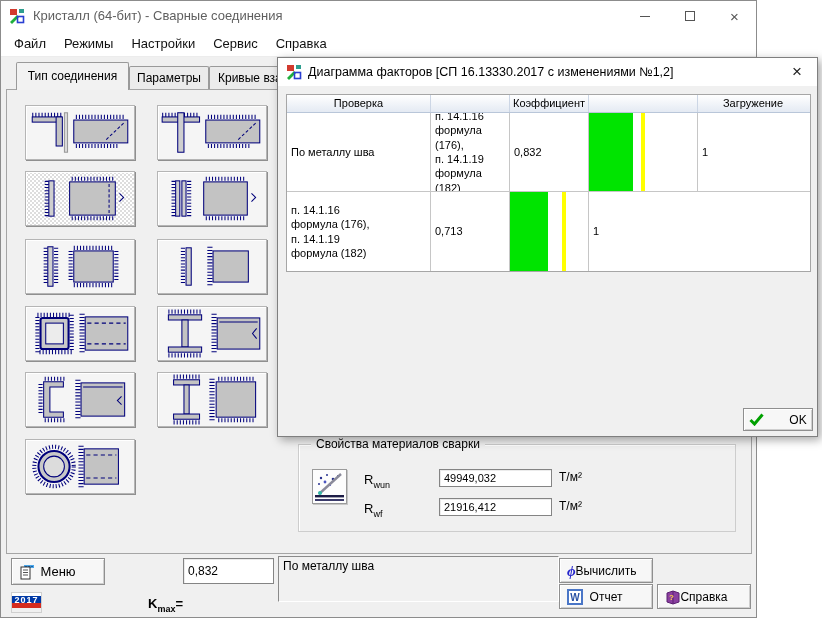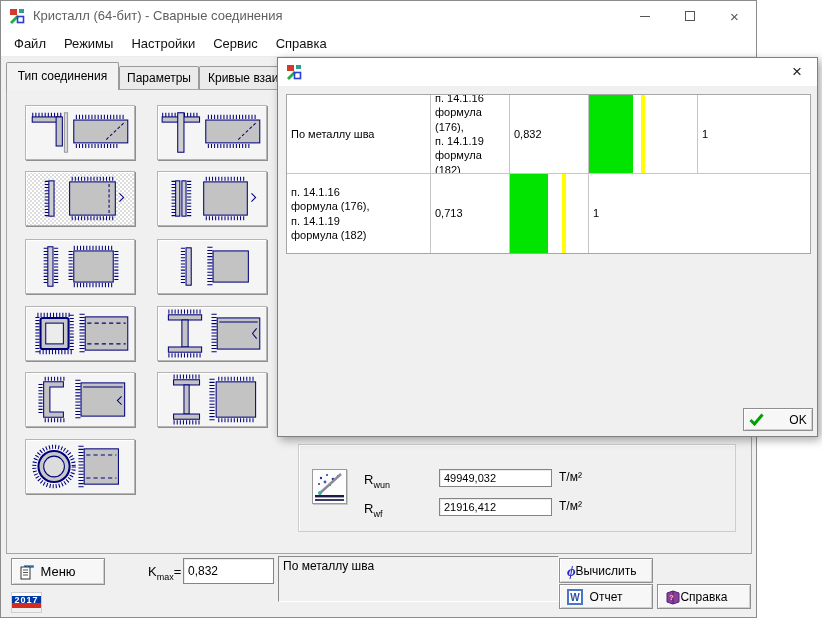--- a/index.html
+++ b/index.html
@@ -17,21 +17,21 @@
   #btn-max span { display:block; width:10px; height:10px; border:1px solid #555; }
   #btn-close-main { font-size:15px; }
 
   #menubar { position:absolute; left:0; top:30px; width:755px; height:26px; background:#ffffff;
              display:flex; align-items:center; padding-left:4px; border-bottom:1px solid #ececec; }
   .menu-item { font-size:13px; color:#111; padding:0 9px; line-height:26px; }
 
   
   .tab { position:absolute; border:1px solid #9a9a9a; border-bottom:none; background:#f0f0f0;
          font-size:12px; text-align:center; white-space:nowrap; overflow:hidden;
-         border-radius:2px 2px 0 0; }
+         border-radius:2px 2px 0 0;margin-left:10px; }
   #tab-1 { left:5px; top:61px; width:113px; height:28px; line-height:27px; z-index:3; background:#f2f2f2; }
   #tab-2 { left:118px; top:65px; width:80px; height:24px; line-height:23px; background:#ebebeb; }
   #tab-3 { left:198px; top:65px; width:110px; height:24px; line-height:23px; background:#ebebeb; text-align:left; padding-left:8px; }
   #tab-page { position:absolute; left:5px; top:88px; width:746px; height:465px;
               border:1px solid #a5a5a5; background:#f0f0f0; }
 
   
   .joint-btn { position:absolute; width:110px; height:55px; background:#f5f5f5;
                border:1px solid #b5b5b5; box-shadow:1px 1px 0 #8f8f8f, inset 1px 1px 0 #ffffff; }
   .joint-btn svg { width:100%; height:100%; display:block; }
@@ -53,21 +53,21 @@
   .btn { background:#f7f7f7; border:1px solid #8f8f8f; box-shadow:inset 1px 1px 0 #ffffff, inset -1px -1px 0 #cfcfcf;
          font-size:12px; color:#000; display:flex; align-items:center; justify-content:center; }
   #menu-btn { position:absolute; left:10px; top:557px; width:94px; height:27px; font-size:13px; }
   #menu-btn .ic { position:absolute; left:8px; top:5px; }
   #year-badge { position:absolute; left:10px; top:591px; width:31px; height:21px; border:1px solid #cfcfcf; }
   #year-badge .w { height:3px; background:#ffffff; }
   #year-badge .b { height:7px; background:#0039a6; }
   #year-badge .r { height:5px; background:#d52b1e; }
   #year-badge .t { position:absolute; left:0; top:2px; width:100%; text-align:center;
                    font-size:9px; font-weight:bold; color:#ffffff; letter-spacing:1px; }
-  #kmax-label { position:absolute; left:147px; top:563px; font-size:13px; }
+  #kmax-label { position:absolute; left:147px; top:595px; font-size:13px;font-weight:bold; }
   #kmax-label sub { font-size:9px; }
   #kmax-field { position:absolute; left:182px; top:557px; width:91px; height:26px; font-size:12px; line-height:24px; }
   #status-box { position:absolute; left:277px; top:555px; width:281px; height:46px; background:#f1f1f1;
                 border:1px solid; border-color:#8a8a8a #ffffff #ffffff #8a8a8a; font-size:12px; padding:2px 4px; }
   .action-btn { position:absolute; width:94px; height:25px; }
   .action-btn .ic { position:absolute; left:7px; top:4px; width:16px; height:16px; }
   #btn-calc   { left:558px; top:557px; }
   #btn-factors{ left:656px; top:557px; }
   #btn-report { left:558px; top:583px; }
   #btn-help   { left:656px; top:583px; }
@@ -258,20 +258,21 @@
       <circle cx="27" cy="25" r="15" fill="#c8c8c8" stroke="#00007b" stroke-width="2"></circle>
       <circle cx="27" cy="25" r="10" fill="#dcdcdc" stroke="#00007b"></circle>
       <line x1="53" y1="5" x2="53" y2="45" stroke="#00007b" stroke-width="5" stroke-dasharray="1 2"></line>
       <rect x="56" y="8" width="33" height="34" fill="#c3c3c3" stroke="#00007b"></rect>
       <line x1="58" y1="14" x2="87" y2="14" stroke="#00007b" stroke-dasharray="4 3"></line>
       <line x1="58" y1="36" x2="87" y2="36" stroke="#00007b" stroke-dasharray="4 3"></line>
     </svg>
   </div>
 
   <div id="materials-group">
+    <span id="materials-title">Свойства материалов сварки</span>
     <div id="weld-image-btn">
       <svg viewBox="0 0 33 33" style="width:33px;height:33px">
         <rect x="0" y="0" width="33" height="33" fill="#fdfdfd"></rect>
         <circle cx="8" cy="8" r="1.2" fill="#27308f"></circle>
           <circle cx="14" cy="5" r="1" fill="#27308f"></circle>
         <circle cx="20" cy="9" r="1.3" fill="#27308f"></circle>
           <circle cx="6" cy="14" r="1" fill="#27308f"></circle>
         <circle cx="12" cy="12" r="1.4" fill="#4a55c0"></circle>
           <circle cx="25" cy="6" r="1" fill="#27308f"></circle>
         <circle cx="17" cy="15" r="1.1" fill="#4a55c0"></circle>
@@ -331,24 +332,32 @@
 </div>
 
 <div id="dialog">
   <div id="dialog-titlebar">
     <svg class="icon-16 abs" style="left:8px;top:6px" viewBox="0 0 16 16">
       <rect x="1" y="1" width="7" height="6" fill="#d23a2e"></rect>
       <rect x="10" y="1" width="5" height="4" fill="#2e9e8f"></rect>
       <polygon points="1,14 8,7 10,9 3,16" fill="#1faf3c"></polygon>
       <rect x="8.5" y="8.5" width="6" height="6" fill="none" stroke="#2a3fd2" stroke-width="1.6"></rect>
     </svg>
+    <span id="dialog-title">Диаграмма факторов [СП 16.13330.2017 с изменениями №1,2]</span>
     <div id="dialog-close">×</div>
   </div>
 
   <div id="factors-table">
+    <div class="t-header">
+      <div>Проверка</div>
+      <div></div>
+      <div>Коэффициент</div>
+      <div></div>
+      <div>Загружение</div>
+    </div>
     <div class="t-row">
       <div>По металлу шва</div>
       <div class="cell-formula">п. 14.1.16
 формула (176),
 п. 14.1.19
 формула (182)</div>
       <div>0,832</div>
       <div class="cell-bar">
         <div class="bar-green" style="width: 44px; background: rgb(0, 228, 0);"></div>
         <div class="bar-limit" style="left: 52px; background: rgb(255, 255, 0);"></div>

